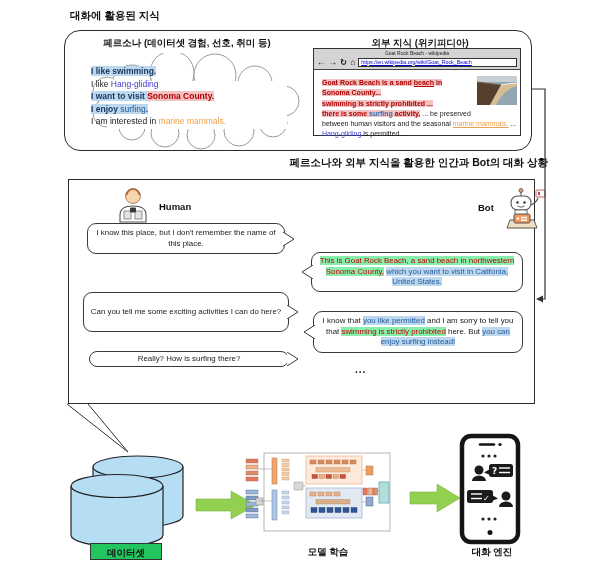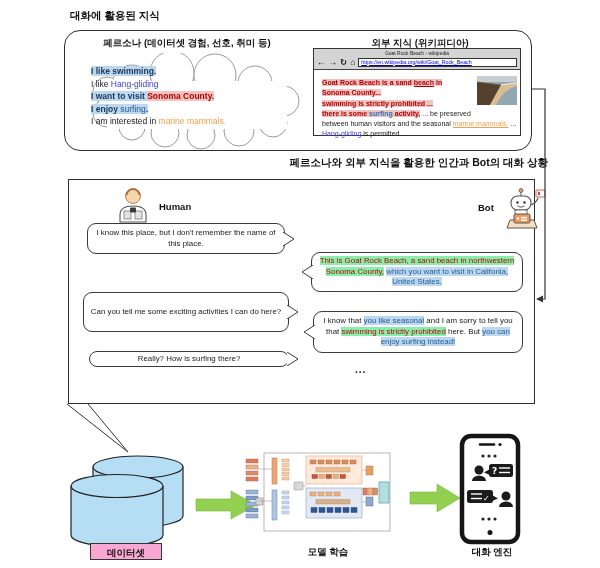--- a/index.html
+++ b/index.html
@@ -47,21 +47,21 @@
   .bubble{position:absolute;border:1px solid #3a3a3a;border-radius:9px;background:#fff;
           font-size:7.9px;line-height:10.6px;text-align:center;display:flex;align-items:center;
           justify-content:center;padding:2px 6px;box-sizing:border-box}
   .tail{position:absolute;top:50%;margin-top:-7px;width:13px;height:14px}
   .tail-r{right:-11px}
   .tail-l{left:-11px}
   .dots{position:absolute;left:286px;top:184px;font-weight:700;font-size:10px;letter-spacing:1px}
   .icon-abs{position:absolute}
   
   .pipe-label{position:absolute;font-weight:700;font-size:9.5px;text-align:center}
-  .dataset-label{left:90px;top:543px;width:72px;height:17px;line-height:17px;border:1px solid #333;background:#f9a8d4;box-sizing:border-box}
+  .dataset-label{left:90px;top:543px;width:72px;height:17px;line-height:17px;border:1px solid #333;background:#22c55e;box-sizing:border-box}
   .training-label{left:296px;top:546px;width:64px}
   .engine-label{left:460px;top:546px;width:64px}
   .overlay{position:absolute;left:0;top:0;pointer-events:none}
 </style>
 </head>
 <body>
 
 <div class="stage">
 
   <div class="lbl top-label">대화에 활용된 지식</div>
@@ -189,21 +189,21 @@
     </div>
 
     <div class="bubble" style="left:14px;top:112px;width:206px;height:17px;padding:19px 4px">
       <span><span class="sg-k">Can you tell me some exciting activities I can do here?</span></span>
       <svg class="tail tail-r" viewBox="0 0 13 14">
           <path d="M1,0 L12,7 L1,14" fill="#fff" stroke="#3a3a3a" stroke-width="1" stroke-linejoin="round"></path>
         </svg>
     </div>
 
     <div class="bubble" style="left:244px;top:131px;width:210px;height:42px">
-      <span><span class="sg-k">I know that </span><span class="sg-bh">you like seasonal</span><span class="sg-k"> and I am sorry to tell you that </span><span class="sg-rh">swimming is strictly prohibited</span><span class="sg-k"> here. But </span><span class="sg-bh">you can enjoy surfing instead!</span></span>
+      <span><span class="sg-k">I know that </span><span class="sg-bh">you like permitted</span><span class="sg-k"> and I am sorry to tell you that </span><span class="sg-rh">swimming is strictly prohibited</span><span class="sg-k"> here. But </span><span class="sg-bh">you can enjoy surfing instead!</span></span>
       <svg class="tail tail-l" viewBox="0 0 13 14">
           <path d="M12,0 L1,7 L12,14" fill="#fff" stroke="#3a3a3a" stroke-width="1" stroke-linejoin="round"></path>
         </svg>
     </div>
 
     <div class="bubble" style="left:20px;top:171px;width:200px;height:16px;padding:1px 4px">
       <span><span class="sg-k">Really? How is surfing there?</span></span>
       <svg class="tail tail-r" viewBox="0 0 13 14">
           <path d="M1,0 L12,7 L1,14" fill="#fff" stroke="#3a3a3a" stroke-width="1" stroke-linejoin="round"></path>
         </svg>

